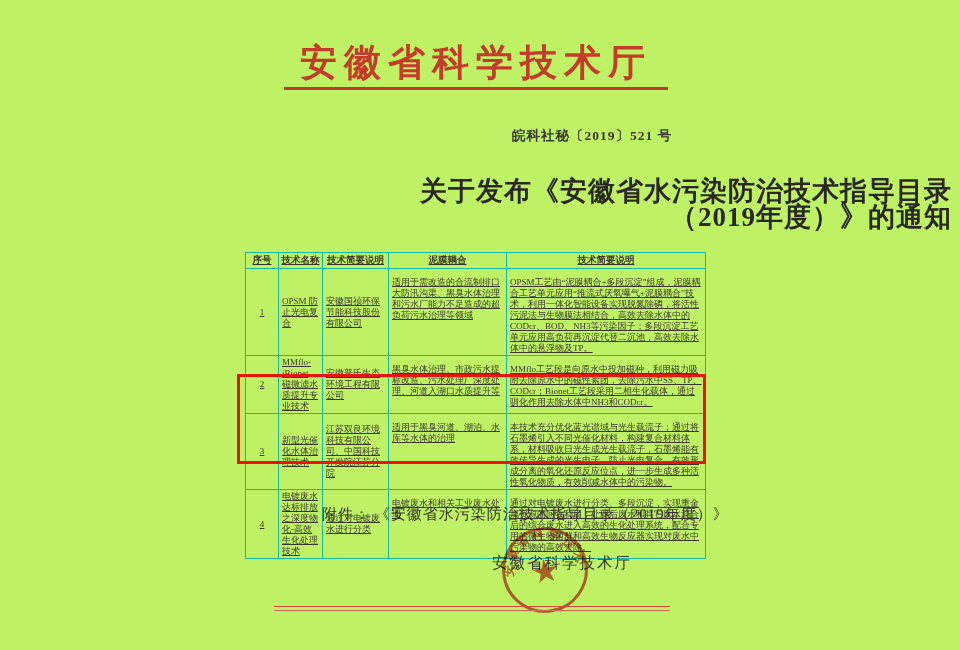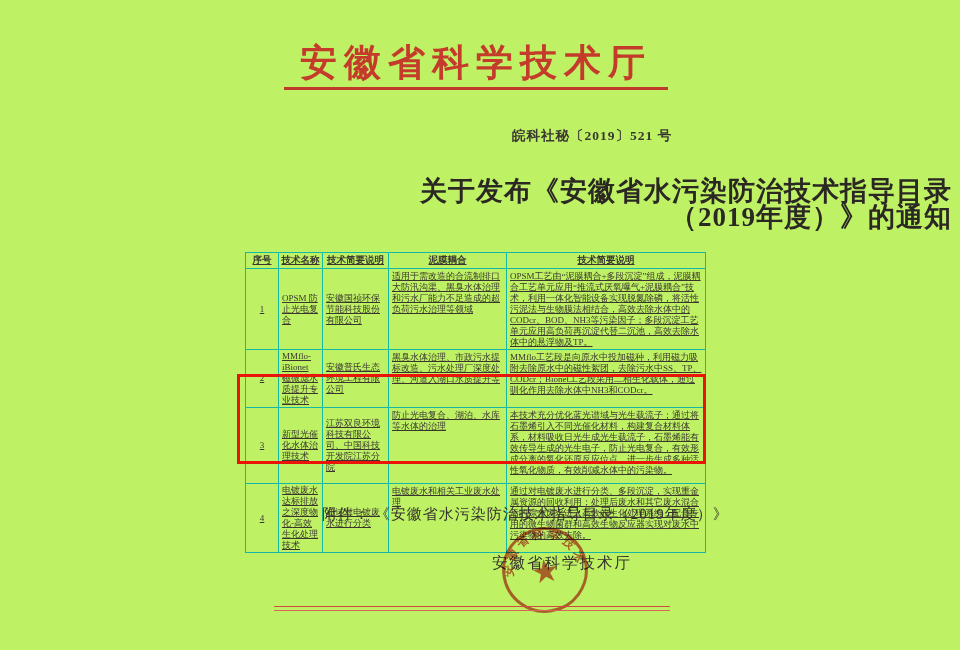--- a/index.html
+++ b/index.html
@@ -31,21 +31,21 @@
     position:absolute; left:245px; top:252px; width:460px;
     border-collapse:collapse; table-layout:fixed;
   }
   .doc-table th, .doc-table td {
     border:1px solid #14b8a6; color:#3a362f;
     font-size:9px; line-height:11px; padding:1px 3px;
     overflow:hidden; vertical-align:middle;text-decoration:underline;
   }
   .doc-table th { font-size:9.5px; font-weight:600; text-align:center; padding:2px 0; }
   .doc-table td.c-no { text-align:center; }
-  .doc-table td.c-scope, .doc-table td.c-sum { vertical-align:top; padding-top:2px; }
+  .doc-table td.c-scope, .doc-table td.c-sum { vertical-align:top; padding-top:8px; }
 
   .highlight-box {
     position:absolute; left:237px; top:374px; width:463px; height:84px;
     border:3px solid #ea1408; pointer-events:none;
   }
 
   .attachment { position:absolute; left:322px; top:505px; font-size:15px; letter-spacing:1px; color:#35312c; }
   .signer     { position:absolute; left:492px; top:553px; font-size:15.5px; letter-spacing:2px; color:#35312c; }
   .sign-date  { position:absolute; left:494px; top:577px; font-size:15.5px; letter-spacing:1px; color:#35312c; }
 
@@ -103,21 +103,21 @@
         <td class="c-no">2</td>
         <td>MMflo-iBionet 磁微滤水质提升专业技术</td>
         <td>安徽普氏生态环境工程有限公司</td>
         <td class="c-scope">黑臭水体治理、市政污水提标改造、污水处理厂深度处理、河道入湖口水质提升等</td>
         <td class="c-sum">MMflo工艺段是向原水中投加磁种，利用磁力吸附去除原水中的磁性絮团，去除污水中SS、TP、CODcr；Bionet工艺段采用二相生化载体，通过驯化作用去除水体中NH3和CODcr。</td>
       </tr>
       <tr style="height:76px">
         <td class="c-no">3</td>
         <td>新型光催化水体治理技术</td>
         <td>江苏双良环境科技有限公司、中国科技开发院江苏分院</td>
-        <td class="c-scope">防止光电复合、湖泊、水库等水体的治理</td>
+        <td class="c-scope">适用于黑臭河道、湖泊、水库等水体的治理</td>
         <td class="c-sum">本技术充分优化蓝光谱域与光生载流子；通过将石墨烯引入不同光催化材料，构建复合材料体系，材料吸收日光生成光生载流子，石墨烯能有效传导生成的光生电子，防止光电复合，有效形成分离的氧化还原反应位点，进一步生成多种活性氧化物质，有效削减水体中的污染物。</td>
       </tr>
       <tr style="height:62px">
         <td class="c-no">4</td>
         <td>电镀废水达标排放之深度物化-高效生化处理技术</td>
         <td>通过对电镀废水进行分类</td>
         <td class="c-scope">电镀废水和相关工业废水处理</td>
         <td class="c-sum">通过对电镀废水进行分类、多段沉淀，实现重金属资源的回收利用；处理后废水和其它废水混合后的综合废水进入高效的生化处理系统，配合专用的微生物菌群和高效生物反应器实现对废水中污染物的高效去除。</td>
       </tr>
     </tbody>

